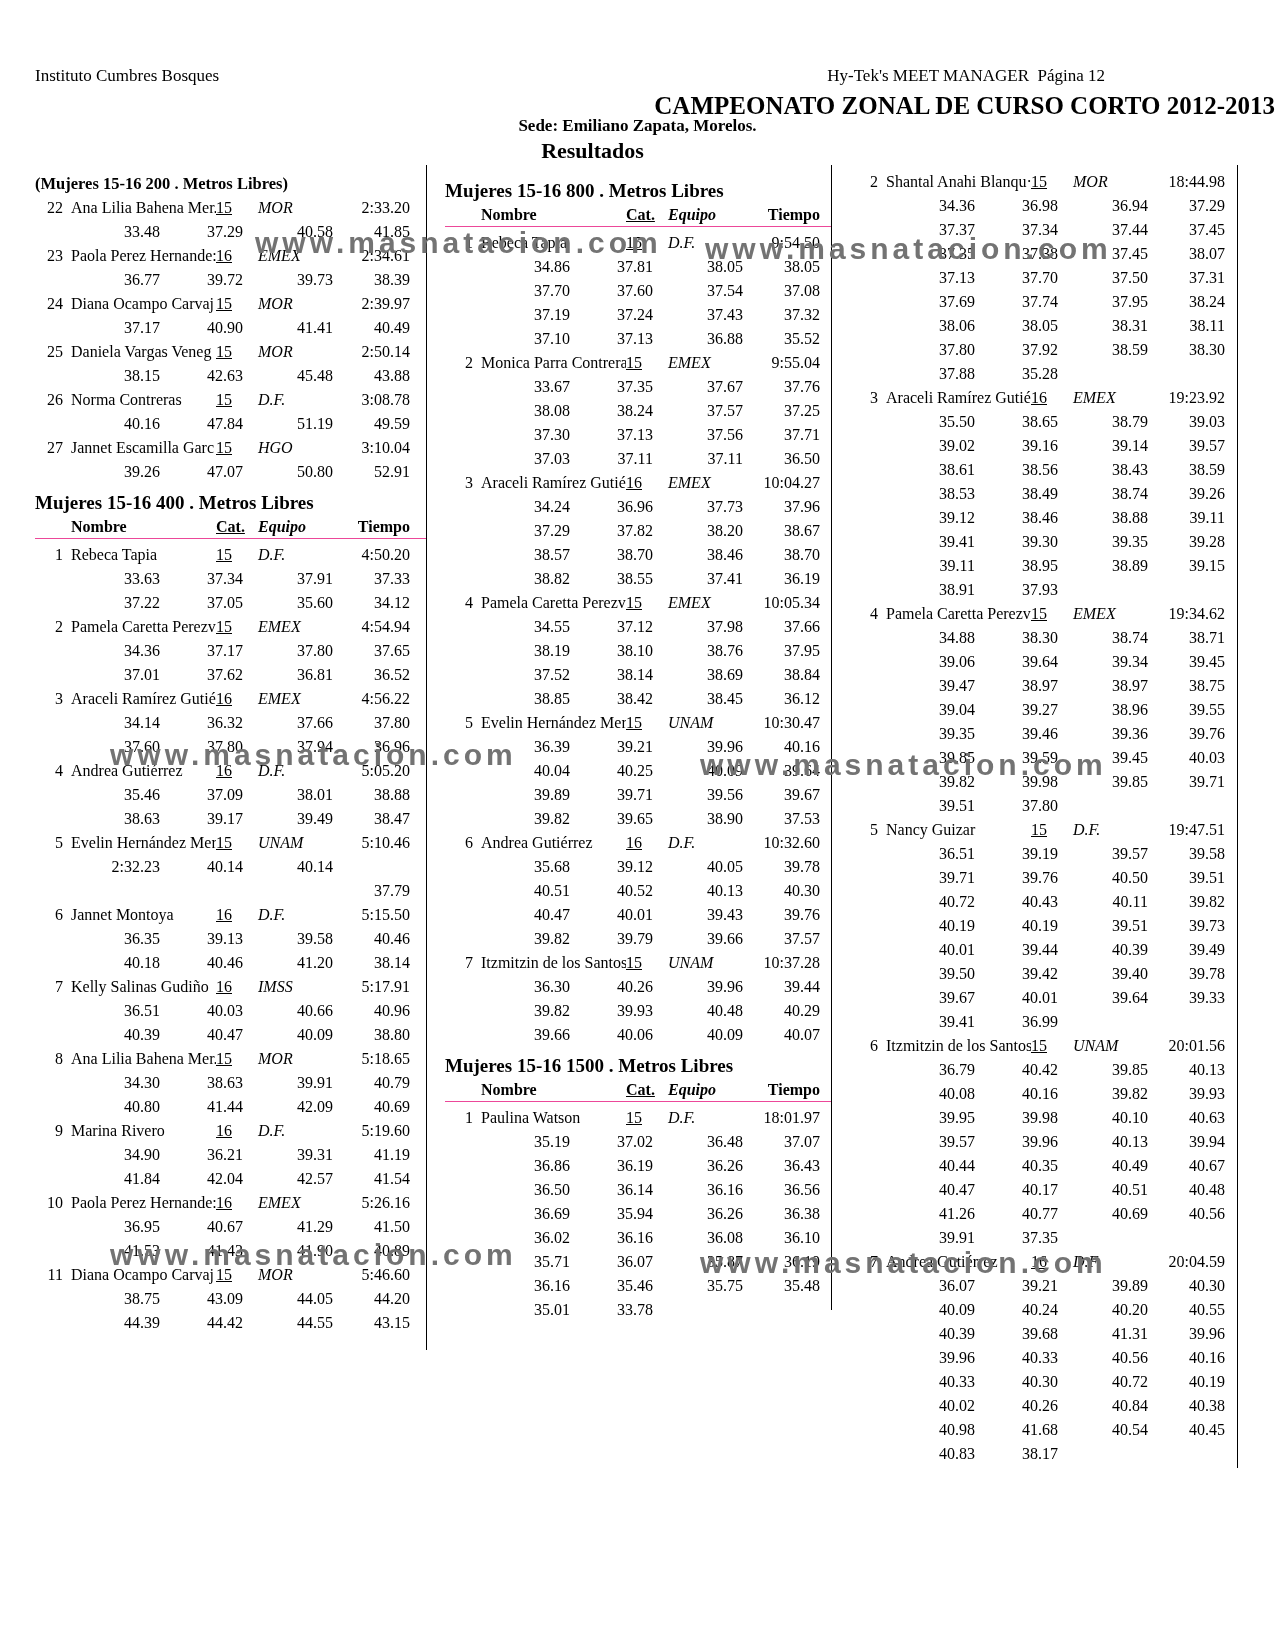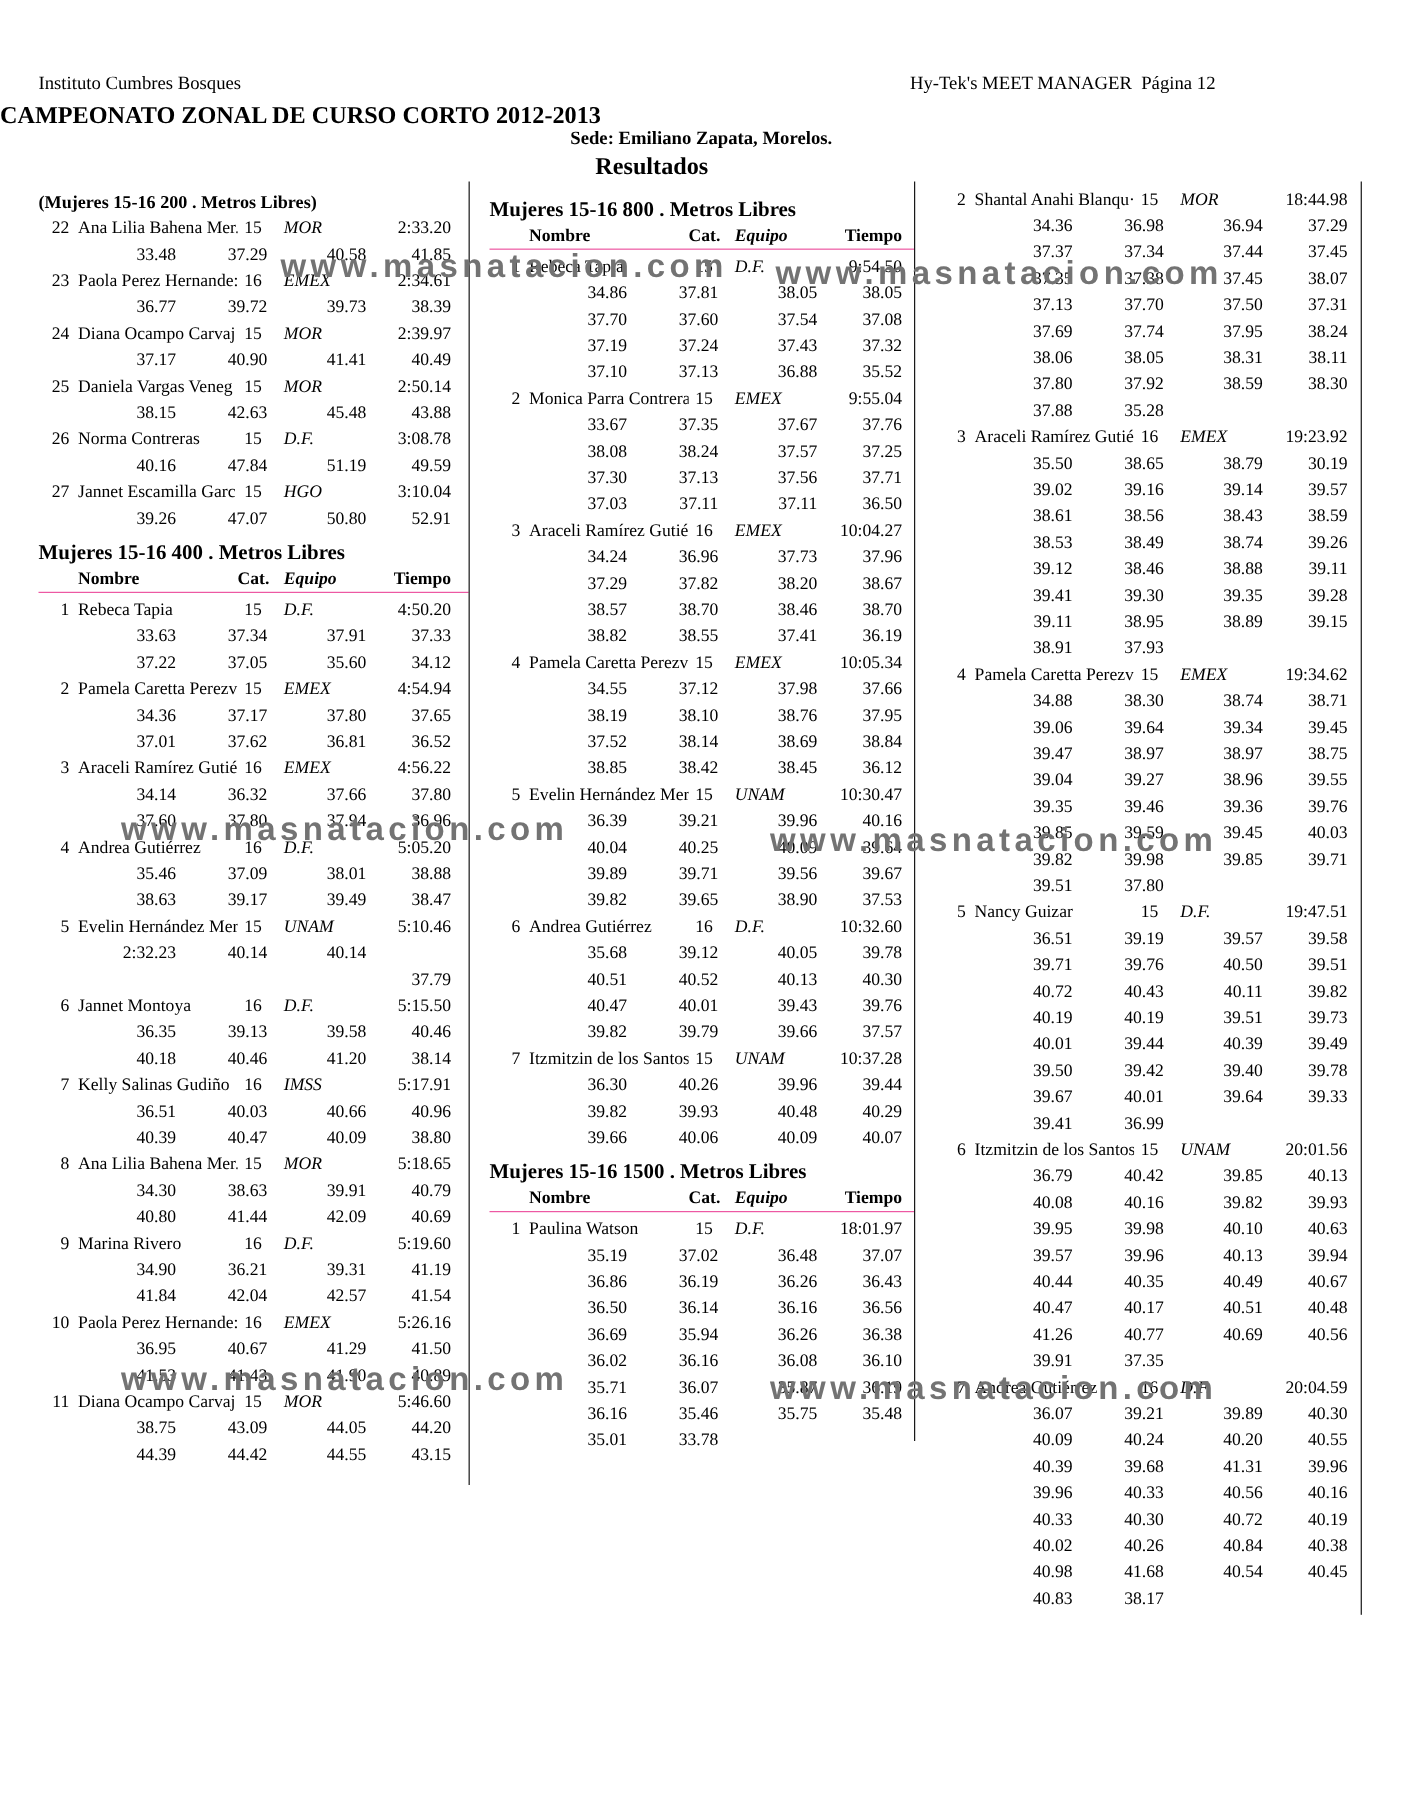--- a/index.html
+++ b/index.html
@@ -4,33 +4,33 @@
 <style>
   html,body{margin:0;padding:0;}
   body{
     width:1275px;height:1650px;position:relative;background:#ffffff;
     font-family:"Liberation Serif","DejaVu Serif",serif;color:#000;
     -webkit-font-smoothing:none;
   }
   .page{position:absolute;inset:0;overflow:hidden;}
   .hdr-left{position:absolute;left:35px;top:66px;font-size:17px;white-space:pre;}
   .hdr-right{position:absolute;right:170px;top:66px;font-size:17px;white-space:pre;}
-  .meet-title{position:absolute;left:0;top:92px;width:1275px;text-align:left;font-weight:bold;font-size:22px;}
+  .meet-title{position:absolute;left:0;top:92px;width:1275px;text-align:right;font-weight:bold;font-size:25px;}
   .meet-venue{position:absolute;left:0;top:116px;width:1275px;text-align:center;font-weight:bold;font-size:17px;}
   .results-label{position:absolute;left:0;top:138px;width:1185px;text-align:center;font-weight:bold;font-size:22px;}
   .col{position:absolute;font-size:16px;line-height:24px;}
   .sec-cont{font-weight:bold;font-size:16.5px;white-space:nowrap;height:24px;}
   .sec-title{font-weight:bold;font-size:19px;white-space:nowrap;height:26px;line-height:26px;margin-top:6px;}
   .sec-title.first{margin-top:0;}
   .thead-wrap{border-bottom:1px solid #ec4899;margin-bottom:4px;}
   .row,.thead{display:grid;grid-template-columns:28px 8px 145px 28px 14px 70px 82px;width:375px;height:24px;}
   .thead{font-weight:bold;height:22px;line-height:22px;}
   .r-rank{text-align:right;}
   .r-name{white-space:nowrap;overflow:hidden;}
-  .r-cat{text-align:center;}
+  .r-cat{text-align:left;text-decoration:underline;}
   .r-team{padding-left:0;grid-column:6;font-style:italic;}
   .r-gap1{grid-column:2;}
   .r-gap2{grid-column:5;}
   .r-time{text-align:right;white-space:nowrap;}
   .splits{display:grid;grid-template-columns:125px 83px 90px 77px;width:375px;height:24px;}
   .s{text-align:right;white-space:nowrap;}
   .vrule{position:absolute;width:1px;background:#000;}
   .wm{position:absolute;font-family:"Liberation Sans","DejaVu Sans",sans-serif;
       font-weight:bold;font-size:30px;letter-spacing:4px;color:#737373;white-space:nowrap;
       pointer-events:none;}
@@ -754,21 +754,21 @@
         <span class="r-name">Araceli Ramírez Gutié</span>
         <span class="r-cat">16</span>
         <span class="r-gap2"></span>
         <span class="r-team">EMEX</span>
         <span class="r-time">19:23.92</span>
       </div>
       <div class="splits">
         <span class="s">35.50</span>
         <span class="s">38.65</span>
         <span class="s">38.79</span>
-        <span class="s">30.19</span>
+        <span class="s">39.03</span>
       </div>
       <div class="splits">
         <span class="s">39.02</span>
         <span class="s">39.16</span>
         <span class="s">39.14</span>
         <span class="s">39.57</span>
       </div>
       <div class="splits">
         <span class="s">38.61</span>
         <span class="s">38.56</span>

